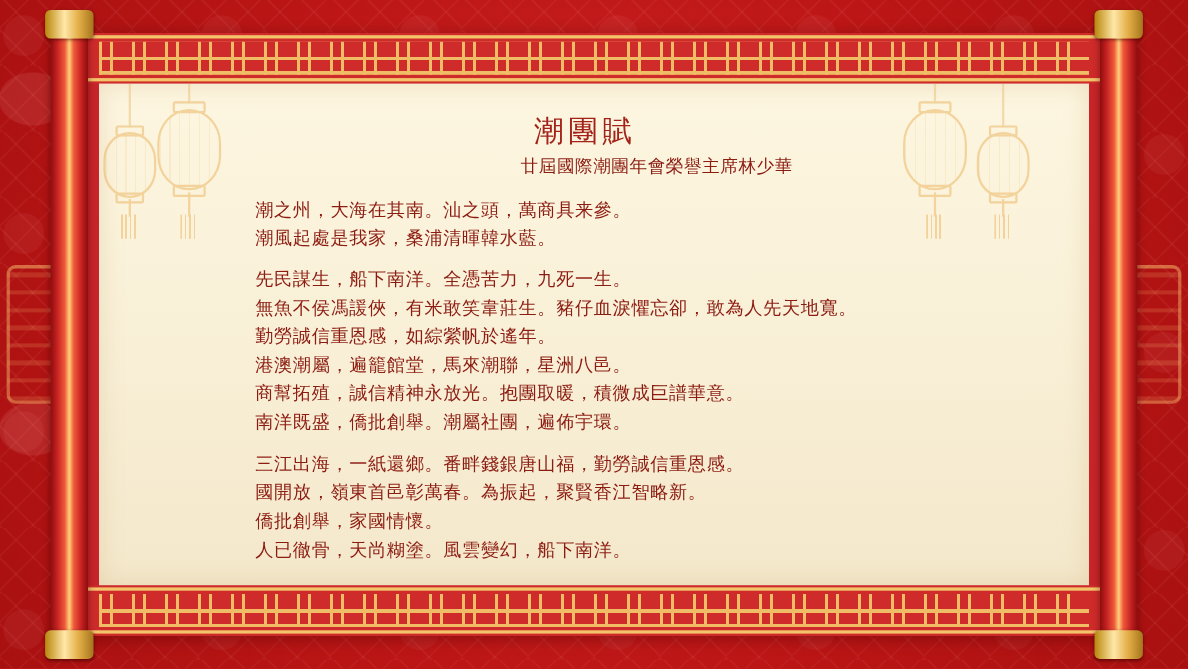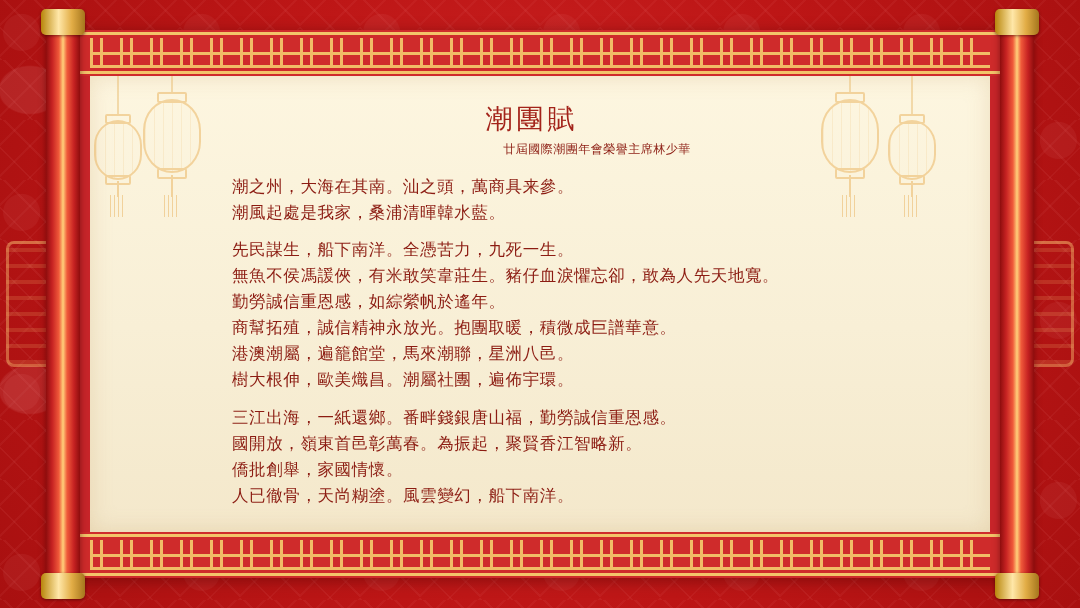--- a/index.html
+++ b/index.html
@@ -222,21 +222,21 @@
   .title {
     text-align: center;
     font-size: 27px;
     letter-spacing: 4px;
     color: #a3231a;
     margin: 3px 0 4px 0;
     font-weight: 400;
   }
   .byline {
     text-align: center;
-    font-size: 12px;
+    font-size: 16px;
     color: #8c1c12;
     letter-spacing: 0.5px;
     margin: 2px 0 10px 0;
     padding-left: 130px;
   }
   .verses {
     margin: 16px auto;
     width: 600px;
     font-size: 16.5px;
     line-height: 1.58;
@@ -323,23 +323,23 @@
 
             <div class="stanza">
               <div class="line">潮之州，大海在其南。汕之頭，萬商具来參。</div>
               <div class="line">潮風起處是我家，桑浦清暉韓水藍。</div>
             </div>
 
             <div class="stanza">
               <div class="line">先民謀生，船下南洋。全憑苦力，九死一生。</div>
               <div class="line">無魚不侯馮諼俠，有米敢笑韋莊生。豬仔血淚懼忘卻，敢為人先天地寬。</div>
               <div class="line">勤勞誠信重恩感，如綜縈帆於遙年。</div>
+              <div class="line">港澳潮屬，遍籠館堂，馬來潮聯，星洲八邑。</div>
               <div class="line">商幫拓殖，誠信精神永放光。抱團取暖，積微成巨譜華意。</div>
-              <div class="line">港澳潮屬，遍籠館堂，馬來潮聯，星洲八邑。</div>
-              <div class="line">樹大根伸，歐美熾昌。潮屬社團，遍佈宇環。</div>
+              <div class="line">南洋既盛，僑批創舉。潮屬社團，遍佈宇環。</div>
             </div>
 
             <div class="stanza">
               <div class="line">三江出海，一紙還鄉。番畔錢銀唐山福，勤勞誠信重恩感。</div>
               <div class="line">國開放，嶺東首邑彰萬春。為振起，聚賢香江智略新。</div>
               <div class="line">僑批創舉，家國情懷。</div>
               <div class="line">人已徹骨，天尚糊塗。風雲變幻，船下南洋。</div>
 
             </div>
 

